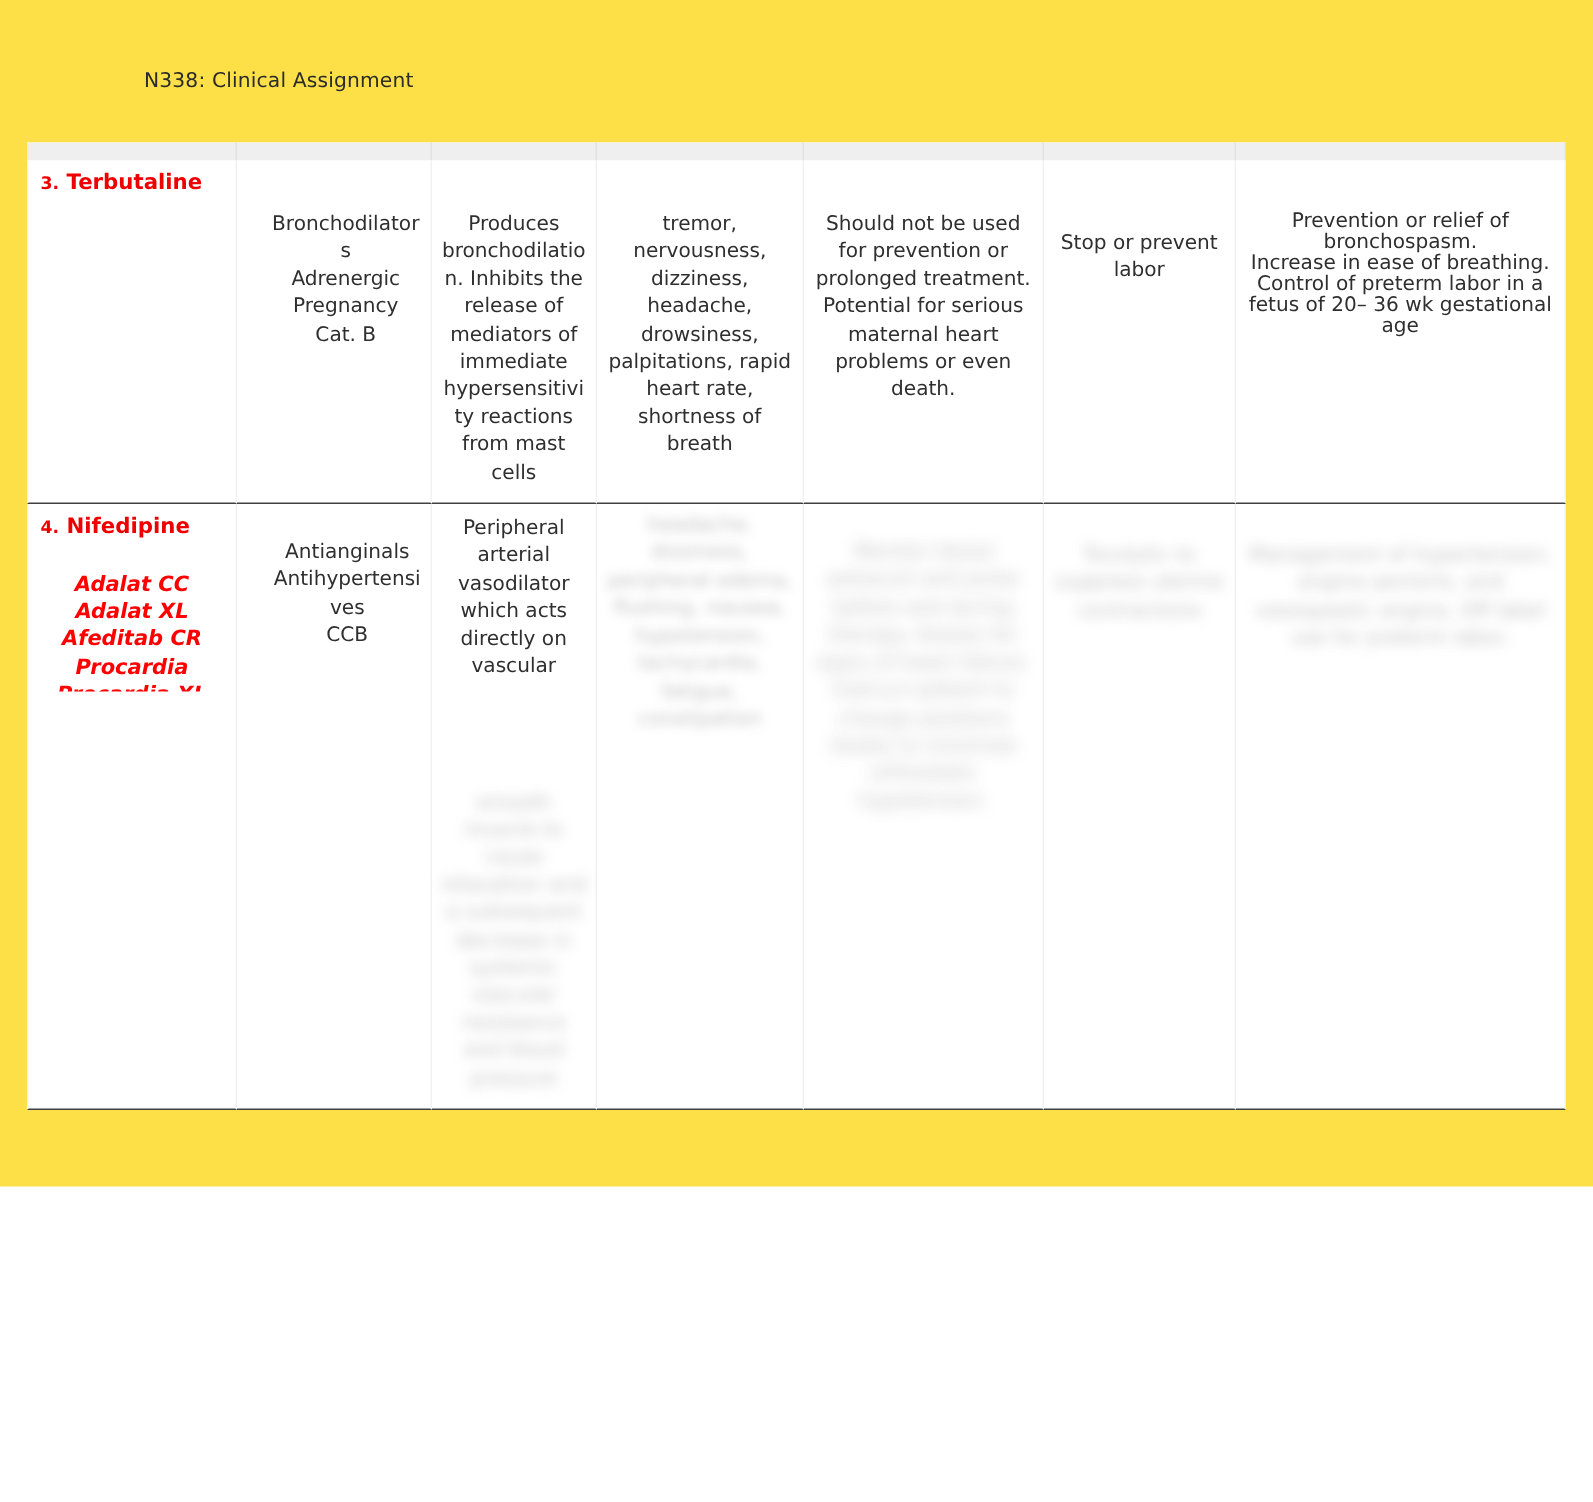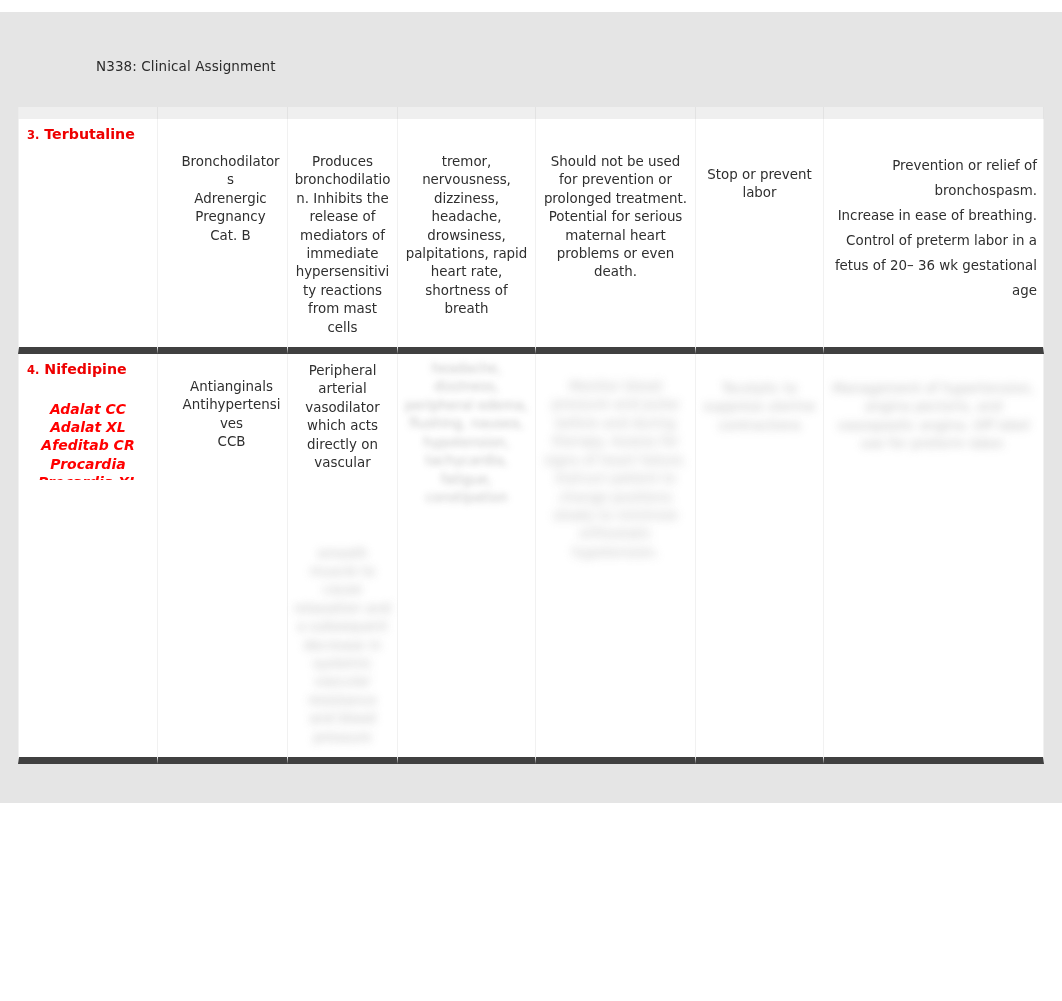--- a/index.html
+++ b/index.html
@@ -13,24 +13,24 @@
     height: 1001px;
     position: relative;
     font-family: "DejaVu Sans", "Liberation Sans", sans-serif;
     color: #262626;
     overflow: hidden;
   }
 
   
   #page {
     position: absolute;
-    left: 0; top: 12px;
+    left: 0; top: 0;
     width: 1062px;
     height: 791px;
-    background: #e5e5e5;
+    background: #fde047;
   }
 
   
   #doc-header {
     position: absolute;
     left: 96px;
     top: 45px;
     font-size: 13.5px;
     line-height: 18px;
     color: #2b2b2b;
@@ -47,21 +47,21 @@
     border-collapse: separate;
     border-spacing: 0;
     table-layout: fixed;
     background: #ffffff;
   }
   #med-table td {
     vertical-align: top;
     padding: 0;
     background: #ffffff;
     border-right: 1px solid #f1f1f1;
-    border-bottom: 7px solid #404040;
+    border-bottom: 1px solid #404040;
     position: relative;
   }
   #med-table tr.hdr-strip td {
     height: 12px;
     background: #efefef;
     border-right: 1px solid #e2e2e2;
     border-bottom: none;
   }
   #med-table tr.hdr-strip td:first-child { border-left: 1px solid #ececec; }
   #med-table td:first-child { border-left: 1px solid #f1f1f1; }
@@ -188,21 +188,21 @@
 
       <td>
         <div class="cell-inner pad-t-34">Should not be used for prevention or prolonged treatment. Potential for serious maternal heart problems or even death.</div>
       </td>
 
       <td>
         <div class="cell-inner pad-t-58">Stop or prevent labor</div>
       </td>
 
       <td>
-        <div class="cell-inner pad-t-34" style="white-space:pre-line; line-height:25px;text-align:right;">Prevention or relief of bronchospasm.
+        <div class="cell-inner pad-t-34" style="white-space:pre-line; line-height:14px;">Prevention or relief of bronchospasm.
 Increase in ease of breathing.
 Control of preterm labor in a fetus of 20– 36 wk gestational age</div>
       </td>
     </tr>
 
     <tr style="height:398px;padding-left:26px;">
       <td>
         <div class="cell-inner drug-cell">
           <div class="drug-name">
             <span class="drug-num">4.</span>

